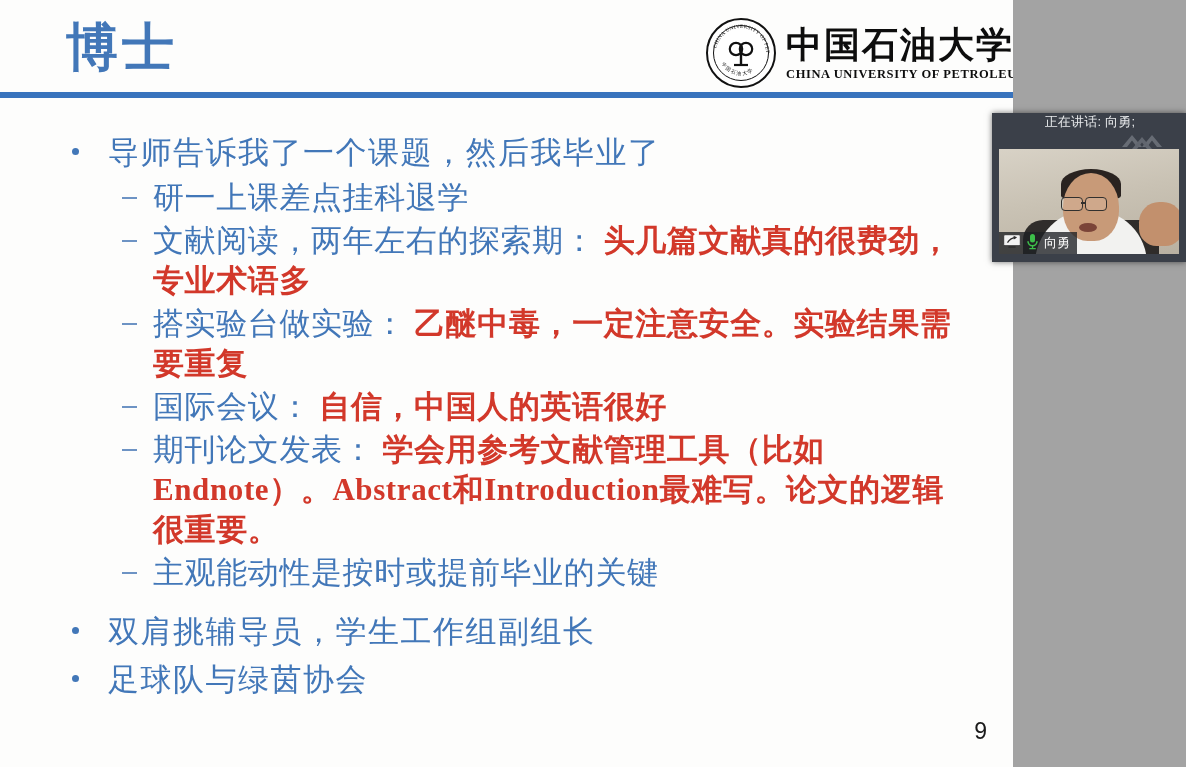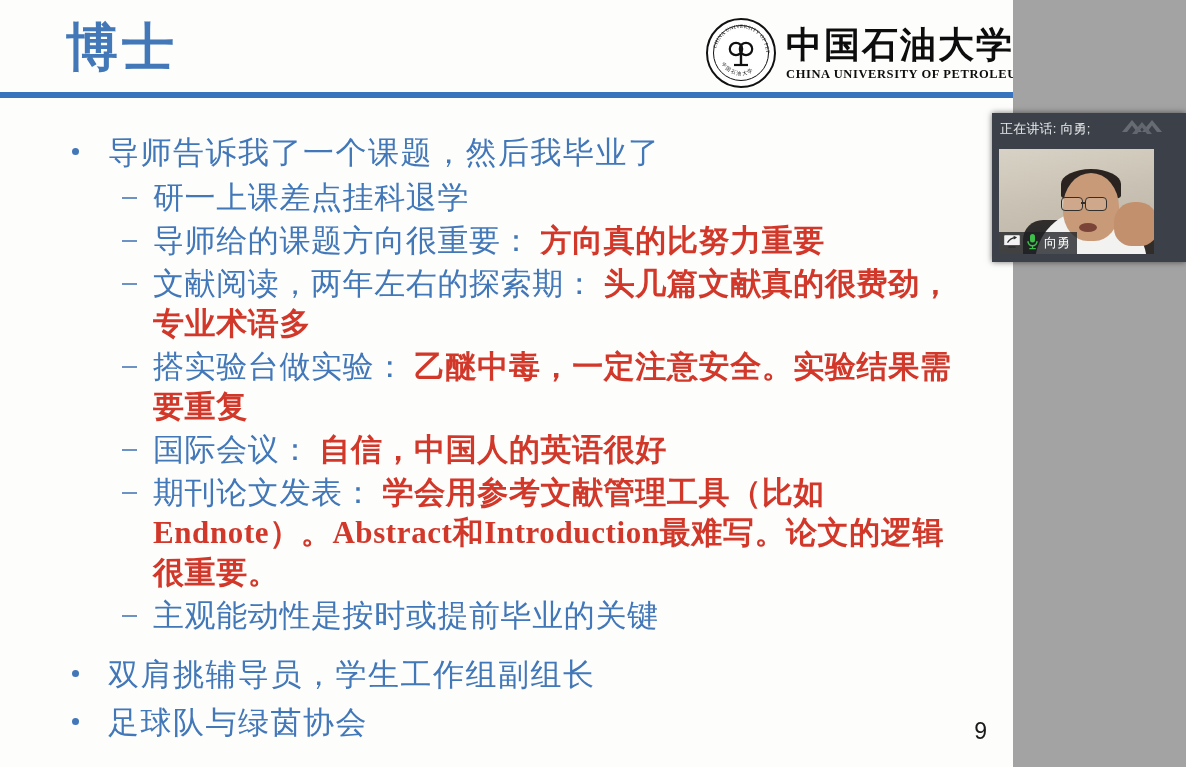--- a/index.html
+++ b/index.html
@@ -213,38 +213,39 @@
     height: 149px;
     background: #3b4049;
     box-shadow: 0 0 6px rgba(0,0,0,.55);
   }
   #video-header {
     position: relative;
     height: 32px;
     display: flex;
     align-items: center;
     padding: 0 6px 0 8px;
+    flex-direction: column;
   }
   #video-header-text {
     font-family: "Liberation Sans", sans-serif;
     font-size: 13px;
     color: #e8eaec;
     white-space: nowrap;
     letter-spacing: 0.2px;
   }
   #video-header-icon {
     margin-left: auto;
     margin-right: 6px;
     opacity: .35;
   }
   #video-feed {
     position: absolute;
     left: 7px;
     top: 36px;
-    width: 155px;
+    width: 180px;
     height: 105px;
     overflow: hidden;
     background: #b8b0a3;
   }
   
   #feed-bg {
     position: absolute;
     inset: 0;
     background:
       linear-gradient(170deg, #d8d2c6 0%, #c9c2b4 45%, #b9b1a2 100%);
@@ -385,24 +386,20 @@
       <p class="lvl1">
         <span class="bullet-dot"></span>
         <span class="blue">导师告诉我了一个课题，然后我毕业了</span>
       </p>
 
       <p class="lvl2">
         <span class="bullet-dash"></span>
         <span class="blue">研一上课差点挂科退学</span>
       </p>
 
-      <p class="lvl2">
-        <span class="bullet-dash"></span>
-        <span class="blue">导师给的课题方向很重要：</span><span class="red"> 方向真的比努力重要</span>
-      </p>
 
       <p class="lvl2">
         <span class="bullet-dash"></span>
         <span class="blue">文献阅读，两年左右的探索期：</span><span class="red"> 头几篇文献真的很费劲，专业术语多</span>
       </p>
 
       <p class="lvl2">
         <span class="bullet-dash"></span>
         <span class="blue">搭实验台做实验：</span><span class="red"> 乙醚中毒，一定注意安全。实验结果需要重复</span>
       </p>

